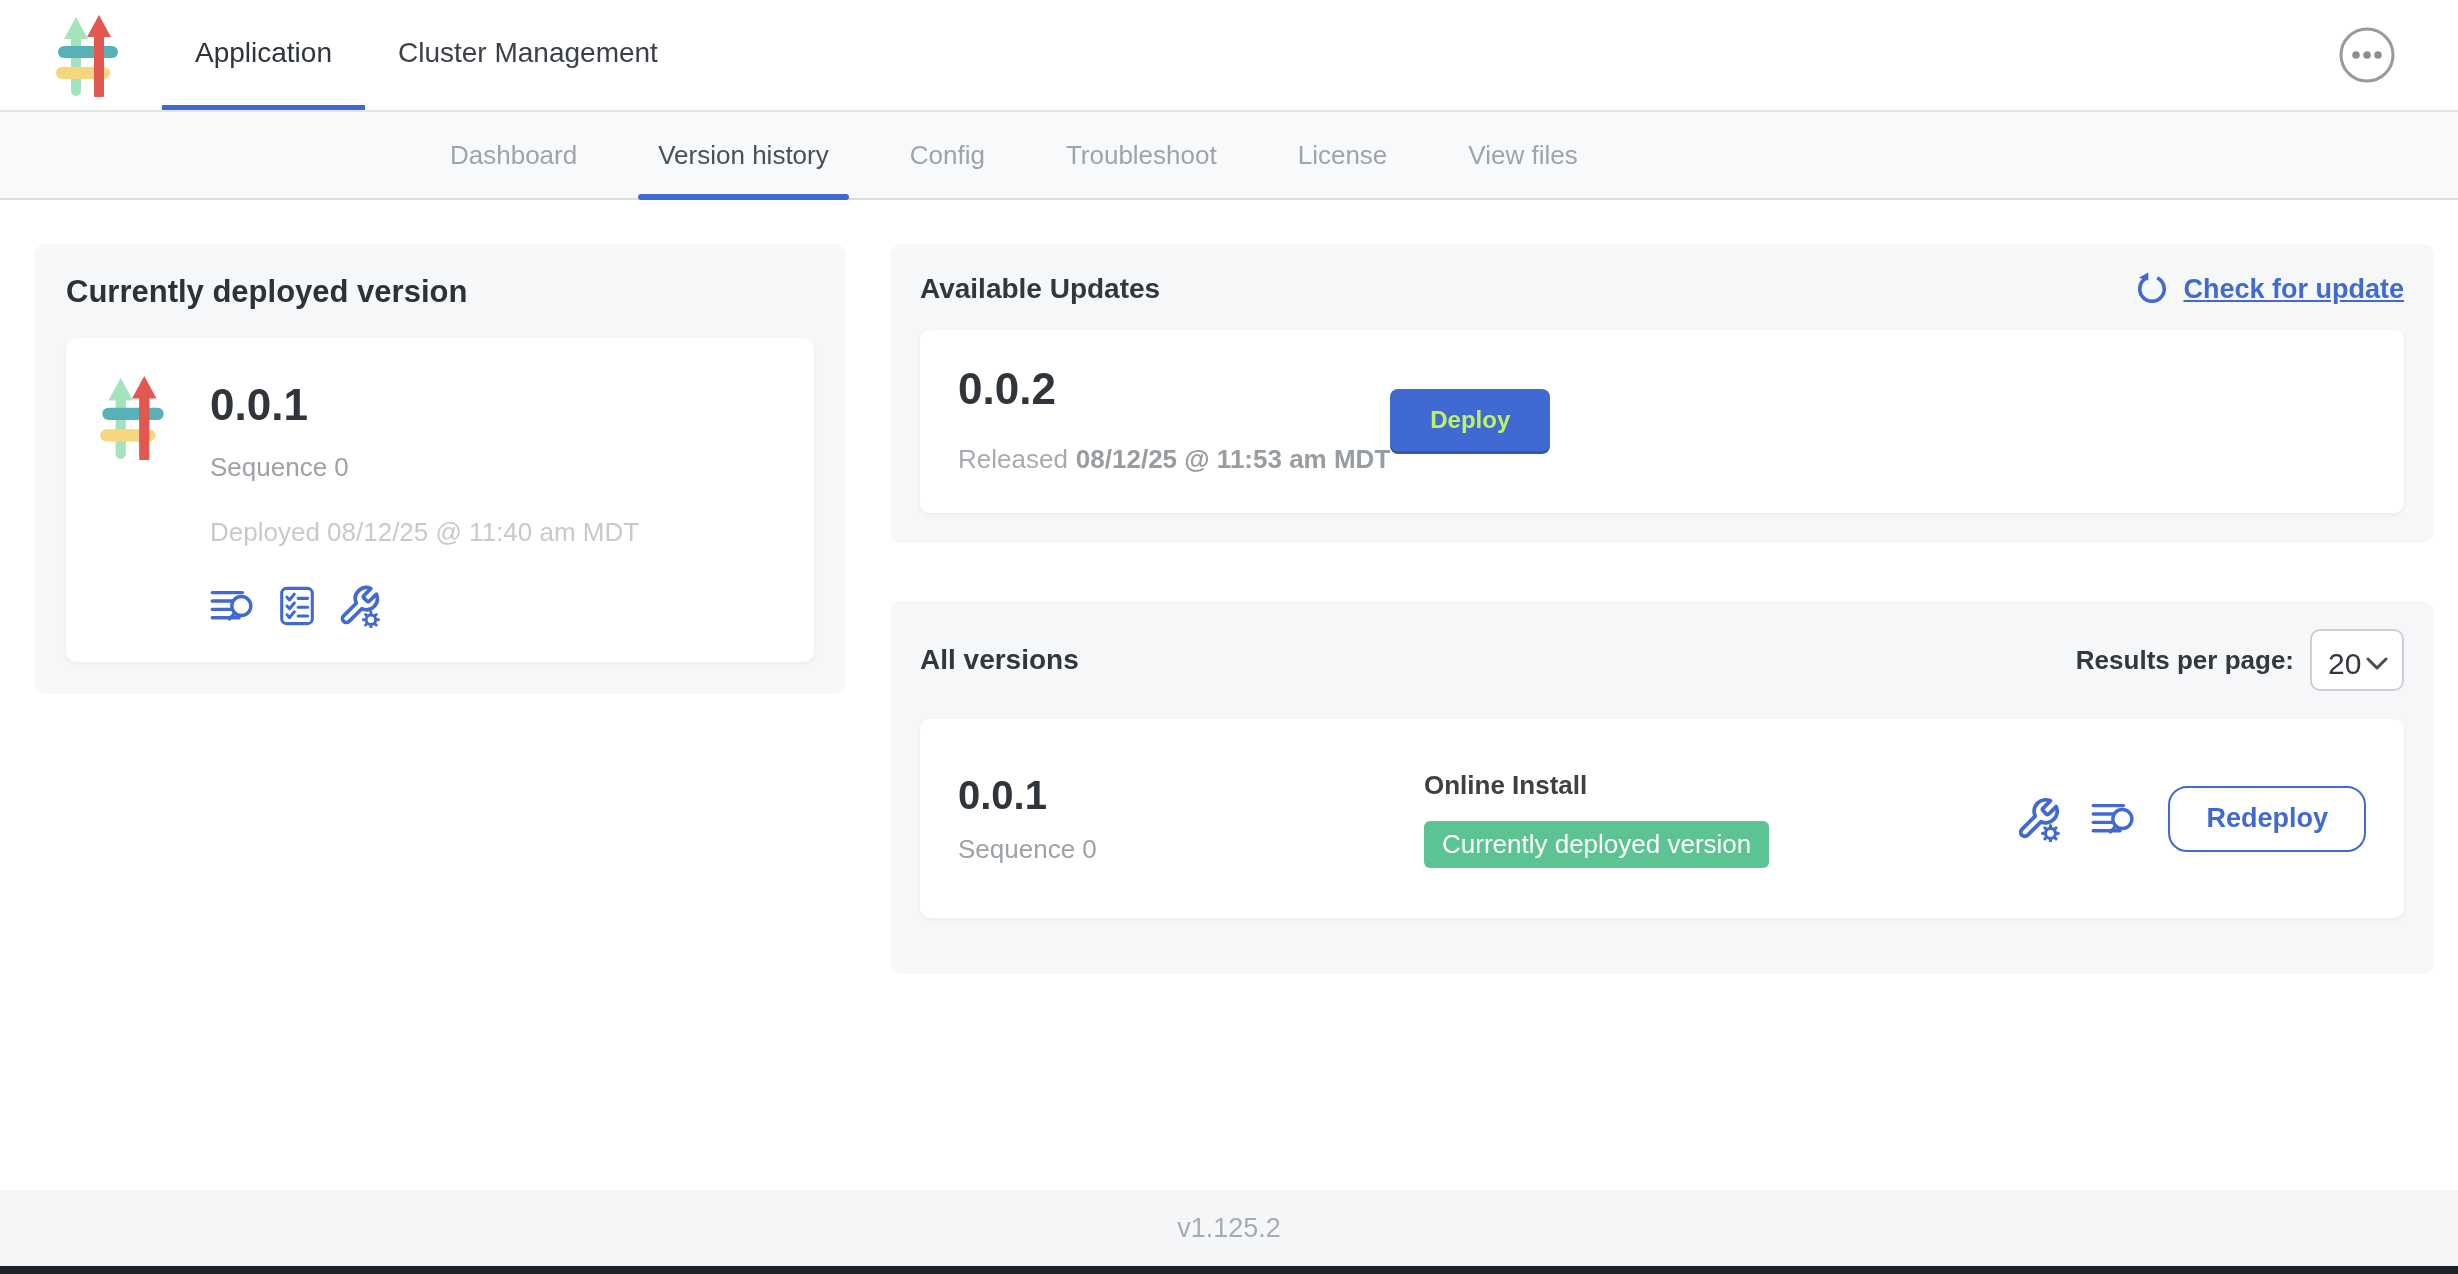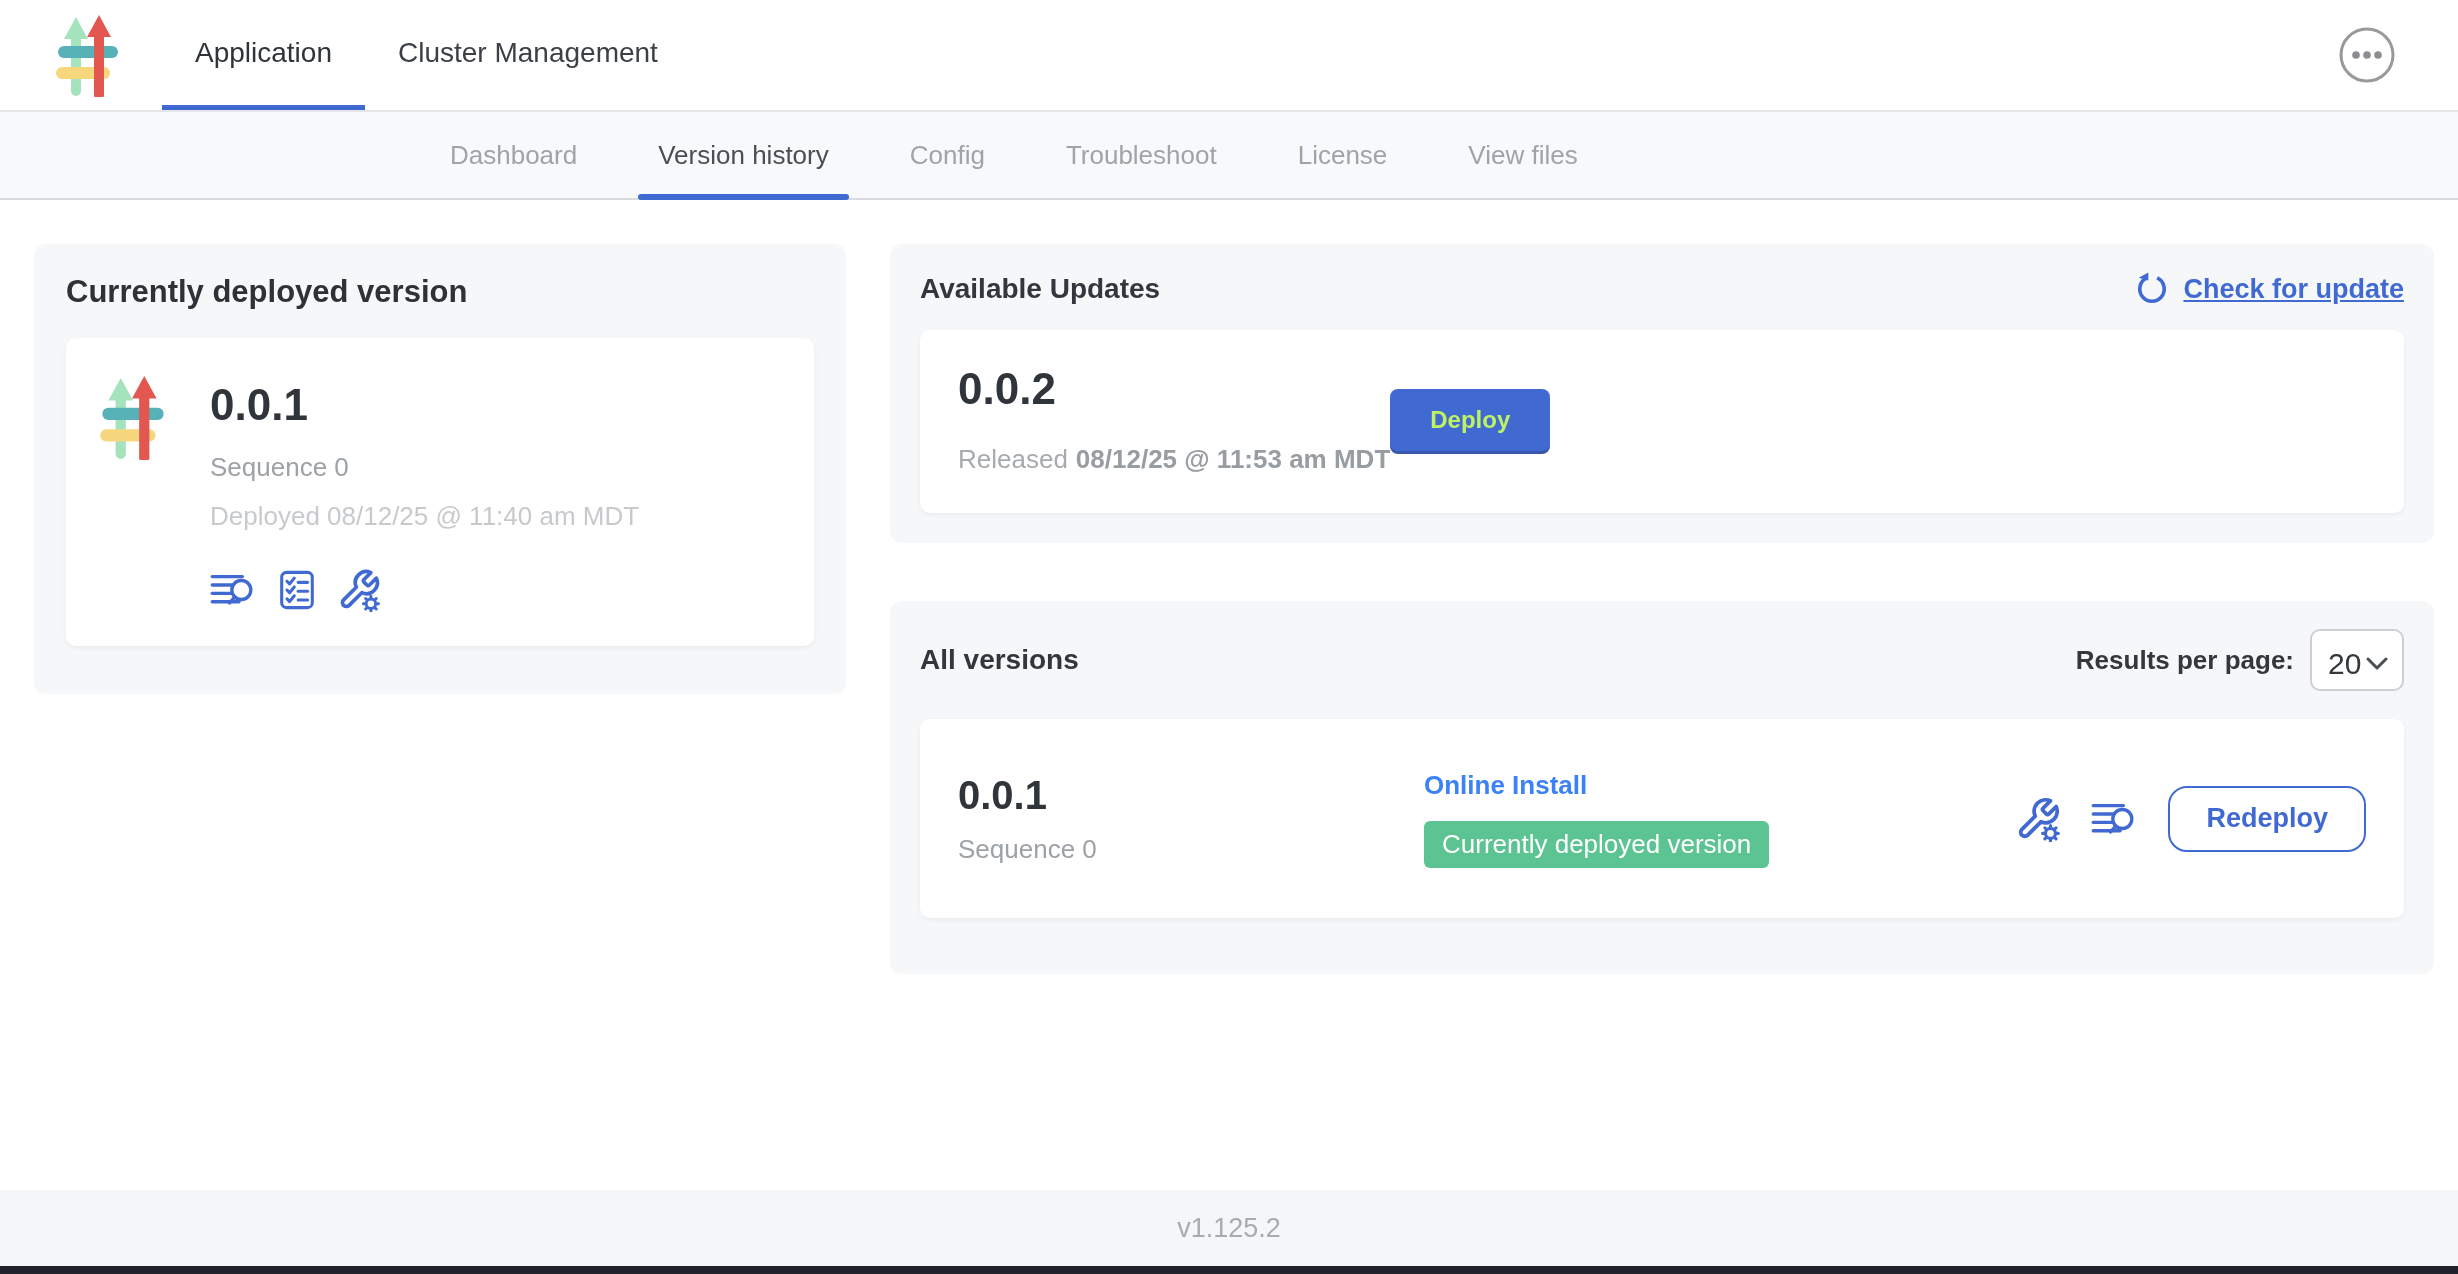--- a/index.html
+++ b/index.html
@@ -58,21 +58,21 @@
   .card { background:#f6f7f9; border-radius: 12px; }
   .inner-card { background:#fff; border-radius: 10px; box-shadow: 0 2px 5px rgba(0,0,0,.05); }
 
   
   .deployed-card { width: 812px; height: 450px; padding: 30px 32px 32px; flex: 0 0 812px; }
   .deployed-card h2 { margin: 0 0 28px; font-size: 31px; font-weight: 700; color:#2d3237; }
   .deployed-inner { padding: 28px 34px 34px; display:flex; gap: 44px; align-items:flex-start; }
   .deployed-logo { margin-top: 8px; }
   .dep-version { font-size: 44px; font-weight: 700; color:#30353b; margin-top: 14px; }
   .dep-seq { font-size: 26px; color:#9da2a7; margin-top: 22px; }
-  .dep-date { font-size: 26px; color:#c7cacd; margin-top: 18px; }
+  .dep-date { font-size: 26px; color:#c7cacd; margin-top: 34px; }
   .dep-icons { display:flex; gap: 22px; margin-top: 36px; align-items:center; color:#4169d2; }
   .icon-btn { background:none; border:none; padding:0; cursor:pointer; color:#4169d2; display:flex; }
 
   
   .right-col { flex:1 1 auto; display:flex; flex-direction:column; gap: 58px; }
 
   .updates-card { padding: 28px 30px 30px; }
   .card-head { display:flex; justify-content:space-between; align-items:center; margin-bottom: 24px; }
   .card-head h3 { margin:0; font-size: 28px; font-weight: 600; color:#32373d; }
   .check-link { display:flex; align-items:center; gap: 14px; color:#4169d2; font-size: 27px; font-weight: 700; cursor:pointer; text-decoration:none; }
@@ -95,21 +95,21 @@
   .rpp-select {
     width: 94px; height: 62px; background:#fff; border: 2px solid #ccd0d4; border-radius: 10px;
     display:flex; align-items:center; justify-content:space-between; padding: 8px 14px 0 16px;
     font-size: 30px; color:#33383d; cursor:pointer;text-align:center;
   }
   .version-row { margin-top: 28px; padding: 0 38px; height: 199px; display:flex; align-items:center; }
   .vr-col1 { flex: 0 0 466px; }
   .vr-version { font-size: 40px; font-weight: 700; color:#30353b; }
   .vr-seq { font-size: 26px; color:#9da2a7; margin-top: 16px; }
   .vr-col2 { flex: 1 1 auto; }
-  .vr-install { font-size: 26px; font-weight: 700; color:#3b82f6; }
+  .vr-install { font-size: 26px; font-weight: 700; color:#404040; }
   .vr-badge {
     display:inline-block; margin-top: 20px; background:#5cc392; color:#fff;
     font-size: 26px; border-radius: 6px; padding: 8px 18px;
   }
   .vr-actions { margin-left:auto; display:flex; align-items:center; gap: 30px; color:#4169d2; }
   .btn-outline {
     background:#fff; color:#4169d2; font-family:inherit; font-size:27px; font-weight:700;
     border: 2px solid #4169d2; border-radius:19px; height:66px; padding:0 36px; cursor:pointer;
   }
 

